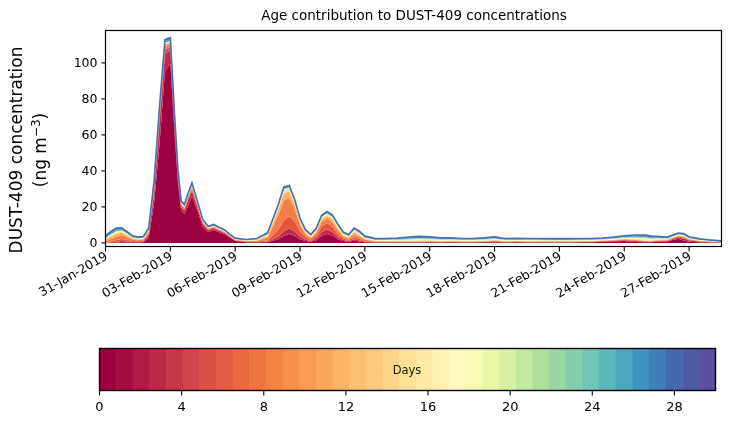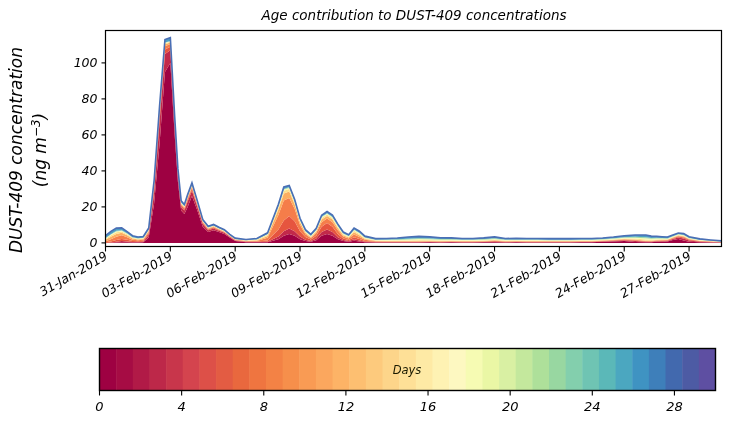--- a/index.html
+++ b/index.html
@@ -1,17 +1,17 @@
 <!DOCTYPE html>
 <html><head>
 <meta charset="utf-8">
 <style>
   html,body{margin:0;padding:0;background:#ffffff;}
   body{width:730px;height:425px;font-family:"DejaVu Sans","Liberation Sans",sans-serif;overflow:hidden;}
-  #root{position:relative;width:646px;height:425px;font-style:italic;}
+  #root{position:relative;width:646px;height:425px;}
   svg{display:block;}
   .ttl{font-size:13.5px;fill:#000;}
   .tick{font-size:12.5px;fill:#000;}
   .cbtick{font-size:13px;fill:#000;}
   .ylab{font-size:17px;fill:#000;}
   .cblab{font-size:11.5px;fill:#1a1a00;}
   .axline{stroke:#000;stroke-width:1.1;fill:none;}
   .tkm{stroke:#000;stroke-width:1.1;}
 </style>
 </head>

